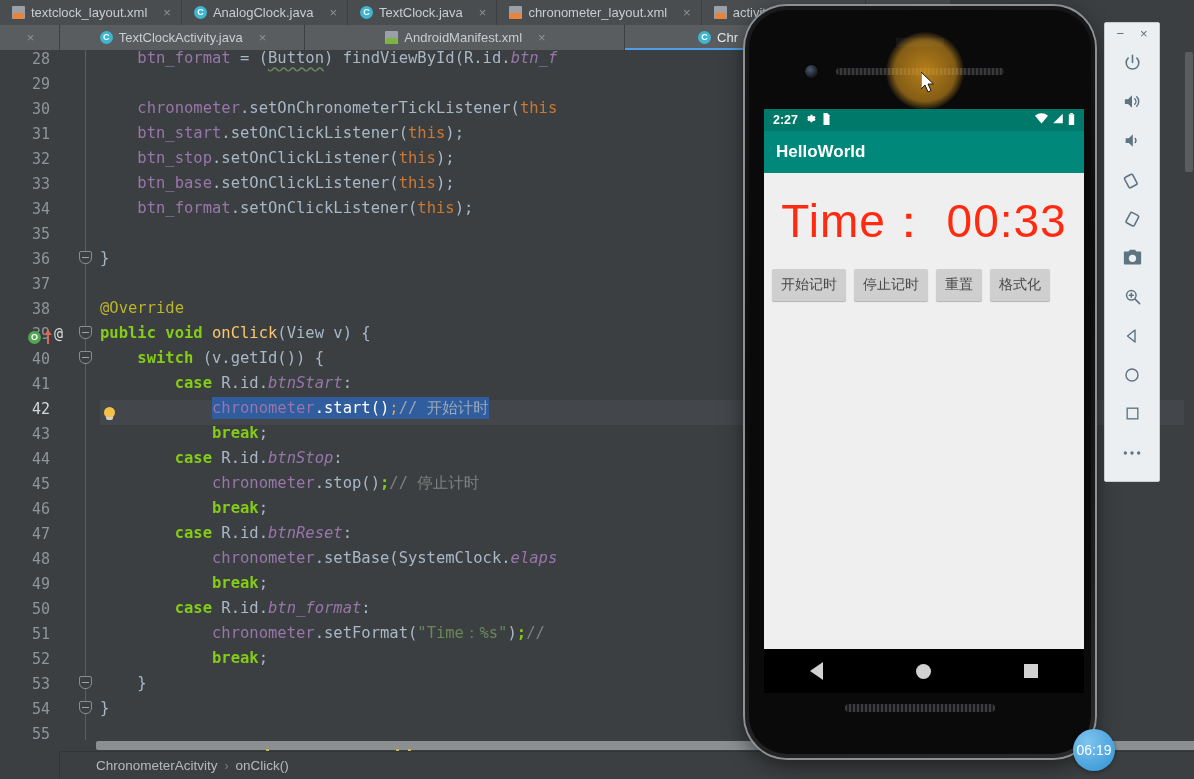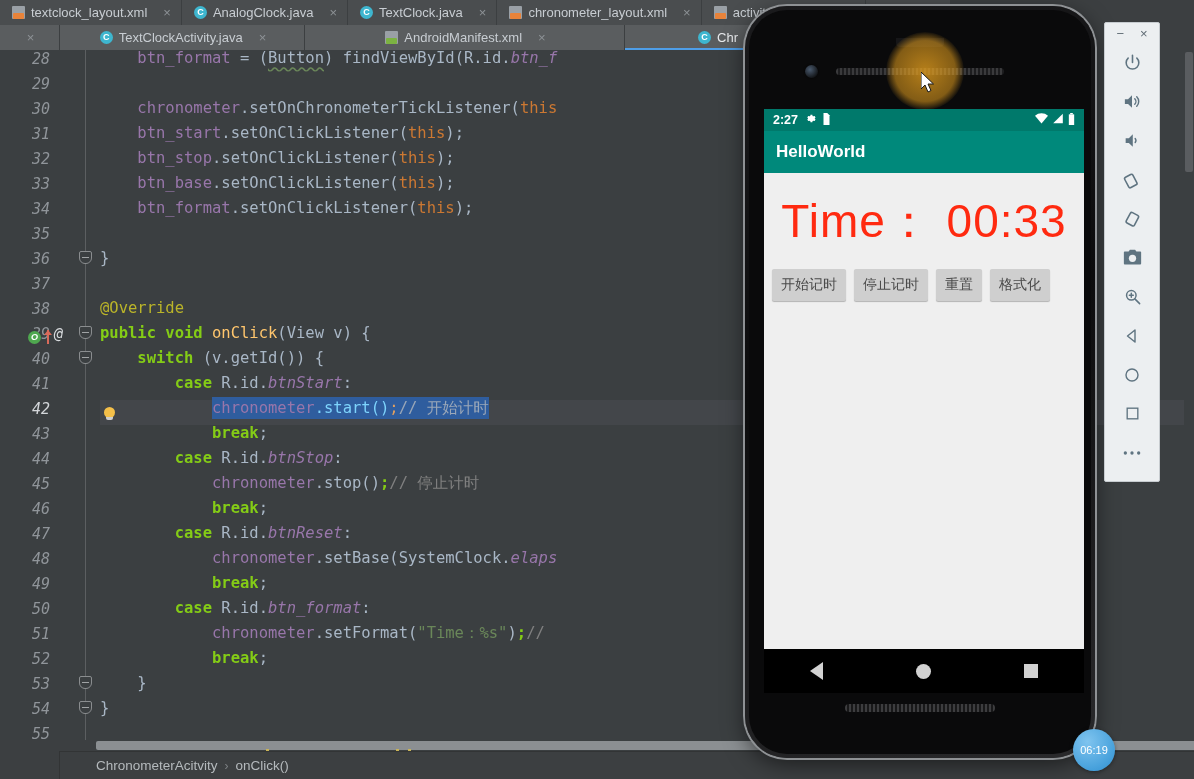--- a/index.html
+++ b/index.html
@@ -48,21 +48,20 @@
   .ico-xml.mf::after { background:#7cb342; }
 
   
   #editor {
     position: absolute; left: 0; top: 50px; width: 1194px; height: 690px;
     background: #3b3f41; overflow: hidden;
   }
   #gutter {
     position: absolute; left: 0; top: 0; width: 70px; height: 690px;
     background: #3b3f41;
-    font-style: italic;
   }
   .lnum {
     position: absolute; left: -6px; width: 56px; text-align: right;
     font-family: "DejaVu Sans Mono", monospace; font-size: 15px;
     color: #90959a;
   }
   .lnum.cur { color: #d4d7da; }
   #foldcol {
     position: absolute; left: 70px; top: 0; width: 30px; height: 690px;
     background: #3b3f41;
@@ -188,21 +187,21 @@
     position:absolute;left:886px;top:32px;width:78px;height:78px;border-radius:50%;
     background:radial-gradient(circle,rgba(230,160,30,.78) 0%,rgba(230,160,30,.55) 55%,rgba(230,160,30,0) 72%);
     pointer-events:none;
   }
   #cursorarrow{position:absolute;left:921px;top:72px;width:14px;height:22px;pointer-events:none;}
 
   
   #timerbadge{
     position:absolute;left:1073px;top:729px;width:42px;height:42px;border-radius:50%;
     background:radial-gradient(circle at 35% 30%,#7fc4ef 0%,#4aa3dd 65%,#2f8fd0 100%);
-    color:#fff;font-size:11px;display:flex;align-items:center;justify-content:center;
+    color:#fff;font-size:14px;display:flex;align-items:center;justify-content:center;
     box-shadow:0 1px 4px rgba(0,0,0,.4);
   }
 
   
   #emutool{
     position:absolute;left:1104px;top:22px;width:56px;height:460px;
     background:#eceff1;border:1px solid #c7ccd0;border-radius:2px;
     display:flex;flex-direction:column;align-items:center;
   }
   #emuwin{display:flex;width:100%;justify-content:center;gap:16px;padding:6px 0 4px 0;}
@@ -331,21 +330,21 @@
       <div class="cl" style="top:96px"><span class="fld">    btn_stop</span><span class="id">.setOnClickListener(</span><span class="kwthis">this</span><span class="id">);</span></div>
       <div class="cl" style="top:121px"><span class="fld">    btn_base</span><span class="id">.setOnClickListener(</span><span class="kwthis">this</span><span class="id">);</span></div>
       <div class="cl" style="top:146px"><span class="fld">    btn_format</span><span class="id">.setOnClickListener(</span><span class="kwthis">this</span><span class="id">);</span></div>
       <div class="cl" style="top:171px"> </div>
       <div class="cl" style="top:196px"><span class="id">}</span></div>
       <div class="cl" style="top:221px"> </div>
       <div class="cl" style="top:246px"><span class="an">@Override</span></div>
       <div class="cl" style="top:271px"><span class="kw">public void </span><span class="mth">onClick</span><span class="id">(View v) {</span></div>
       <div class="cl" style="top:321px"><span class="id">        </span><span class="kw">case </span><span class="id">R.id.</span><span class="fld it">btnStart</span><span class="id">:</span></div>
       <div class="cl" style="top:296px"><span class="id">    </span><span class="kw">switch </span><span class="id">(v.getId()) {</span></div>
-      <div class="cl" style="top:346px"><span class="id">            </span><span class="sel-text"><span class="fld" style="background:transparent">chronometer</span><span style="color:#7dd3fc">.start()</span><span style="color:#e0a060">;</span><span style="color:#9aa7b8">// 开始计时</span></span></div>
+      <div class="cl" style="top:346px"><span class="id">            </span><span class="sel-text"><span class="fld" style="background:transparent">chronometer</span><span style="color:#ffffff">.start()</span><span style="color:#e0a060">;</span><span style="color:#9aa7b8">// 开始计时</span></span></div>
       <div class="cl" style="top:371px"><span class="id">            </span><span class="kw">break</span><span class="id">;</span></div>
       <div class="cl" style="top:396px"><span class="id">        </span><span class="kw">case </span><span class="id">R.id.</span><span class="fld it">btnStop</span><span class="id">:</span></div>
       <div class="cl" style="top:421px"><span class="id">            </span><span class="fld">chronometer</span><span class="id">.stop()</span><span class="kw">;</span><span class="cmt">// 停止计时</span></div>
       <div class="cl" style="top:446px"><span class="id">            </span><span class="kw">break</span><span class="id">;</span></div>
       <div class="cl" style="top:496px"><span class="id">            </span><span class="fld">chronometer</span><span class="id">.setBase(SystemClock.</span><span class="fld it">elaps</span></div>
       <div class="cl" style="top:471px"><span class="id">        </span><span class="kw">case </span><span class="id">R.id.</span><span class="fld it">btnReset</span><span class="id">:</span></div>
       <div class="cl" style="top:521px"><span class="id">            </span><span class="kw">break</span><span class="id">;</span></div>
       <div class="cl" style="top:546px"><span class="id">        </span><span class="kw">case </span><span class="id">R.id.</span><span class="fld it">btn_format</span><span class="id">:</span></div>
       <div class="cl" style="top:571px"><span class="id">            </span><span class="fld">chronometer</span><span class="id">.setFormat(</span><span class="str">"Time：%s"</span><span class="id">)</span><span class="kw">;</span><span class="cmt">// </span></div>
       <div class="cl" style="top:596px"><span class="id">            </span><span class="kw">break</span><span class="id">;</span></div>

